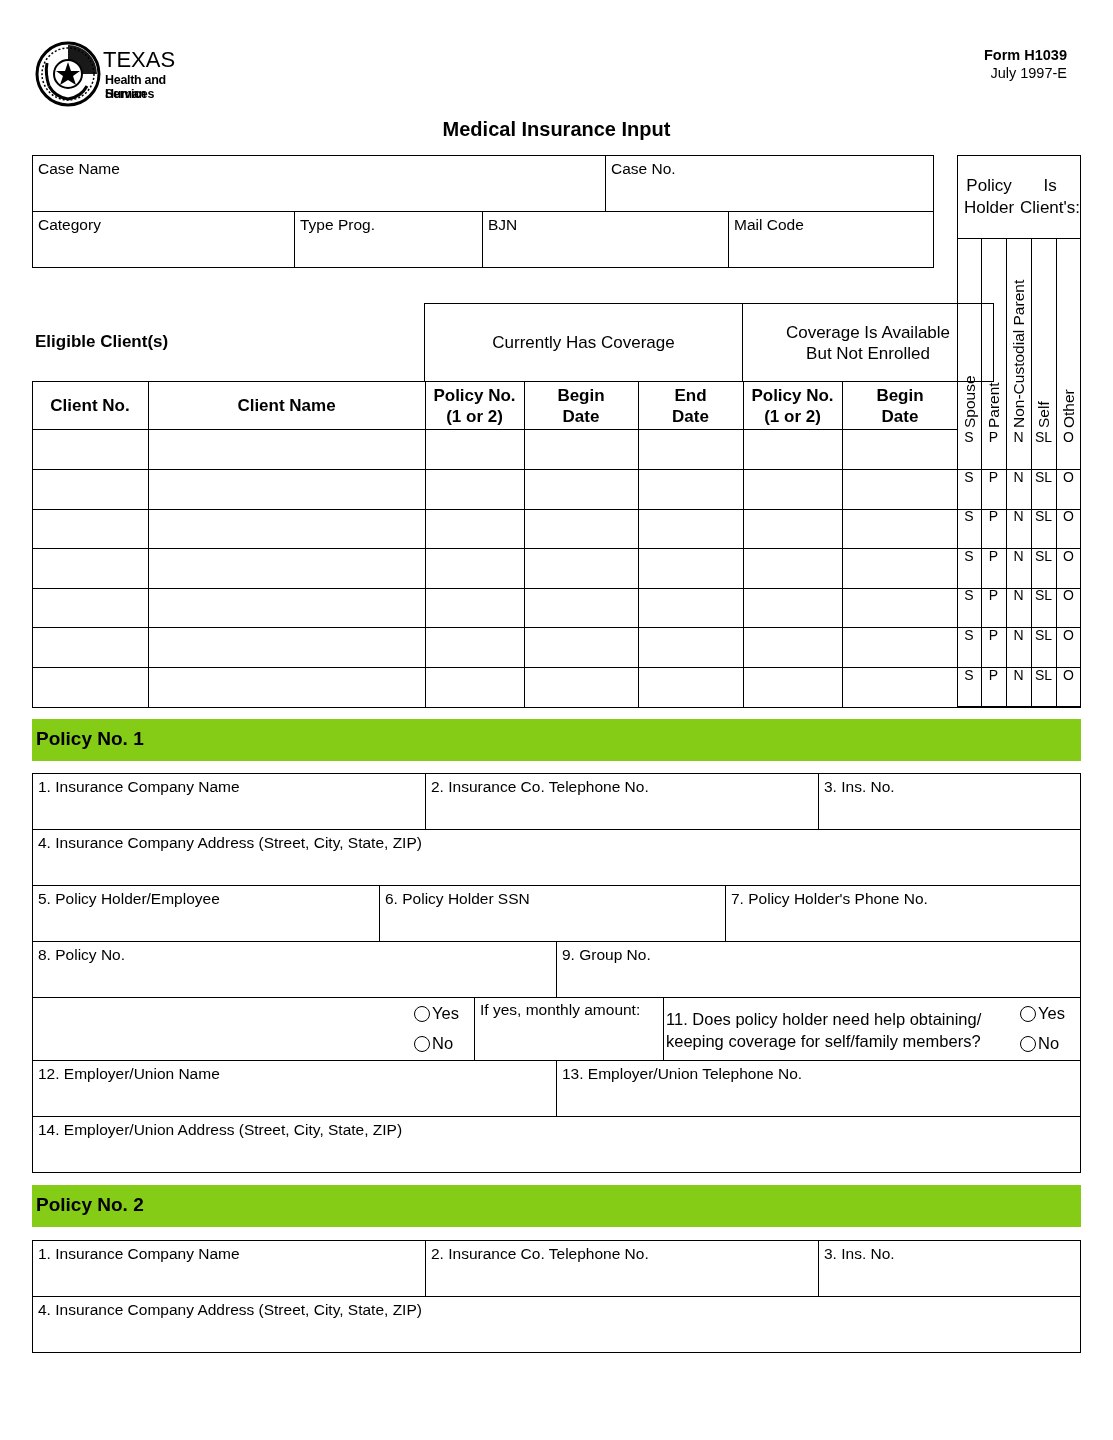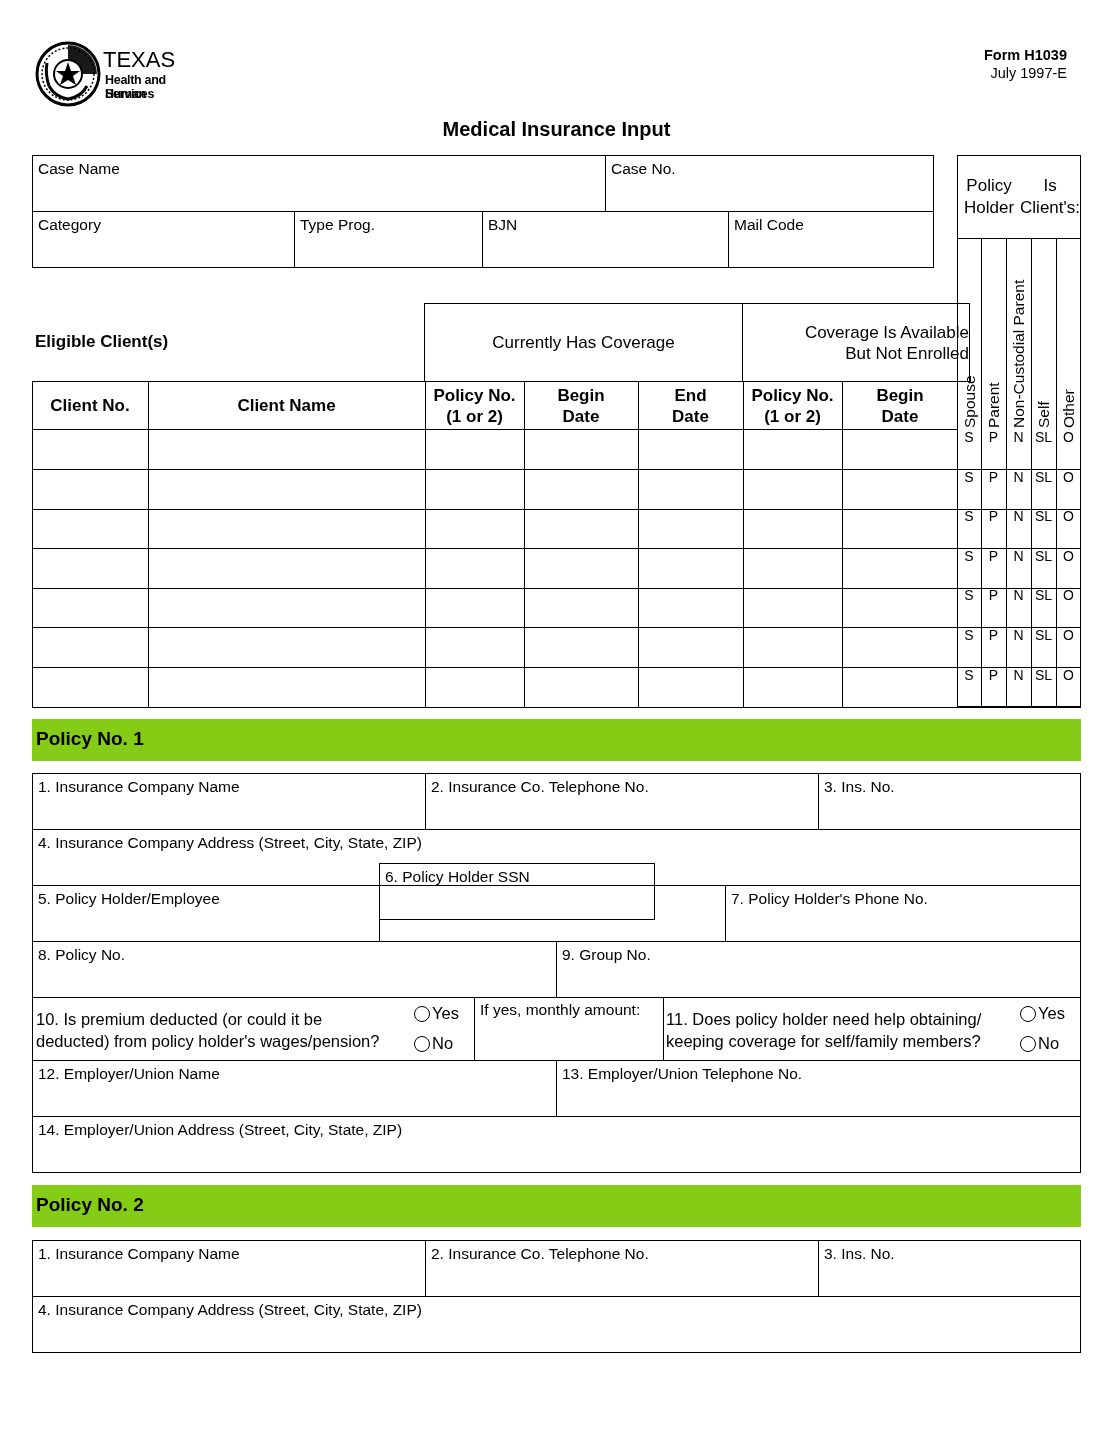--- a/index.html
+++ b/index.html
@@ -52,21 +52,21 @@
     <span class="lbl">BJN</span>
   </div>
 <div class="box" style="left:728px;top:211px;width:206px;height:57px;">
     <span class="lbl">Mail Code</span>
   </div>
 
 <div class="abs bold" style="left:35px;top:332px;font-size:17px;">Eligible Client(s)</div>
 <div class="box ctr" style="left:424px;top:303px;width:319px;height:79px;font-size:17px;">
     <span>Currently Has Coverage</span>
   </div>
-<div class="box ctr" style="left:742px;top:303px;width:228px;height:79px;font-size:17px;flex-direction:column;line-height:21px;align-items:flex-end;">
+<div class="box ctr" style="left:742px;top:303px;width:252px;height:79px;font-size:17px;flex-direction:column;line-height:21px;">
   <span>Coverage Is Available</span>
   <span>But Not Enrolled</span>
 </div>
 
 <div class="box ctr" style="left:957px;top:155px;width:124px;height:84px;font-size:17px;flex-direction:row;line-height:22px;">
   <span>Policy Holder</span>
   <span>Is Client's:</span>
 </div>
 <div class="box" style="left:957px;top:238px;width:124px;height:469px;"></div>
 <div id="rel-cols">
@@ -217,38 +217,34 @@
   </div>
 <div class="box" style="left:818px;top:773px;width:263px;height:57px;">
     <span class="lbl">3. Ins. No.</span>
   </div>
 <div class="box" style="left:32px;top:829px;width:1049px;height:57px;">
     <span class="lbl">4. Insurance Company Address (Street, City, State, ZIP)</span>
   </div>
 <div class="box" style="left:32px;top:885px;width:348px;height:57px;">
     <span class="lbl">5. Policy Holder/Employee</span>
   </div>
-<div class="box" style="left:379px;top:863px;width:276px;height:57px;text-align:center;">
+<div class="box" style="left:379px;top:885px;width:347px;height:57px;text-align:center;">
     <span class="lbl">6. Policy Holder SSN</span>
   </div>
 <div class="box" style="left:725px;top:885px;width:356px;height:57px;">
     <span class="lbl">7. Policy Holder's Phone No.</span>
   </div>
 <div class="box" style="left:32px;top:941px;width:525px;height:57px;">
     <span class="lbl">8. Policy No.</span>
   </div>
 <div class="box" style="left:556px;top:941px;width:525px;height:57px;">
     <span class="lbl">9. Group No.</span>
   </div>
 
 <div class="box" style="left:32px;top:997px;width:443px;height:64px;">
-  <div class="abs" style="left:3px;top:10px;font-size:16.5px;line-height:22px;">
-    <div>10. Is premium deducted (or could it be</div>
-    <div>deducted) from policy holder's wages/pension?</div>
-  </div>
   <div class="abs" style="left:381px;top:6px;font-size:16.5px;"><span class="radio"></span><span>Yes</span></div>
   <div class="abs" style="left:381px;top:36px;font-size:16.5px;"><span class="radio"></span><span>No</span></div>
 </div>
 <div class="box" style="left:474px;top:997px;width:190px;height:64px;">
     <span class="lbl" style="top:3px;">If yes, monthly amount:</span>
   </div>
 <div class="box" style="left:663px;top:997px;width:418px;height:64px;">
   <div class="abs" style="left:2px;top:10px;font-size:16.5px;line-height:22px;">
     <div>11. Does policy holder need help obtaining/</div>
     <div>keeping coverage for self/family members?</div>

